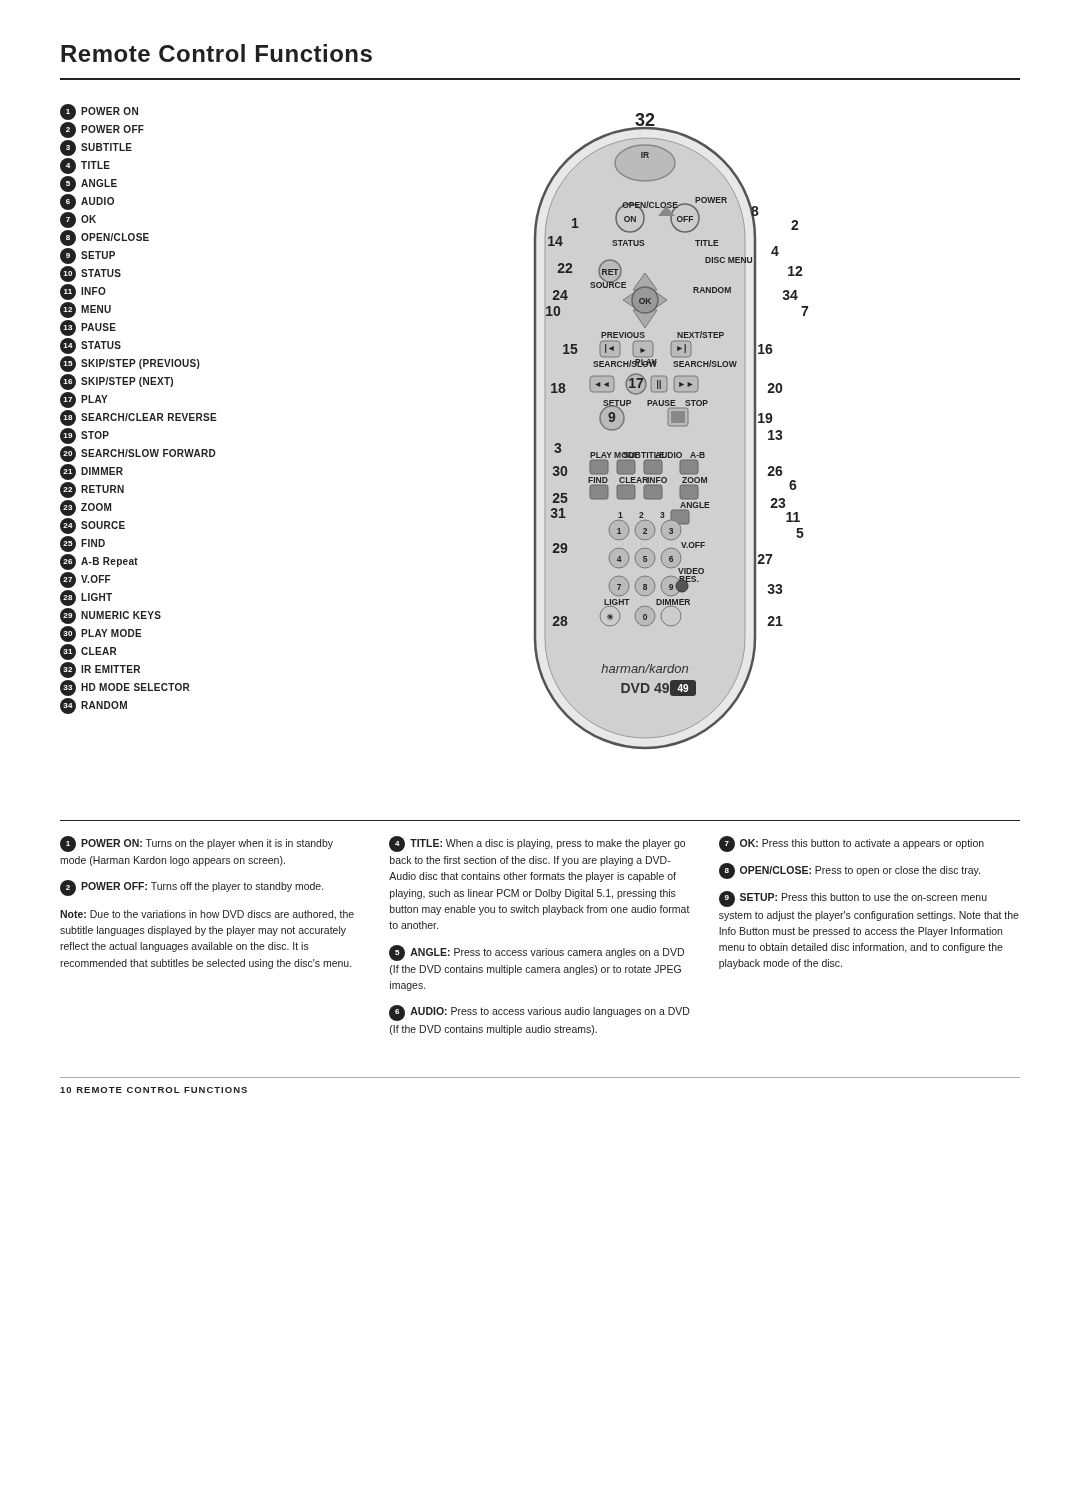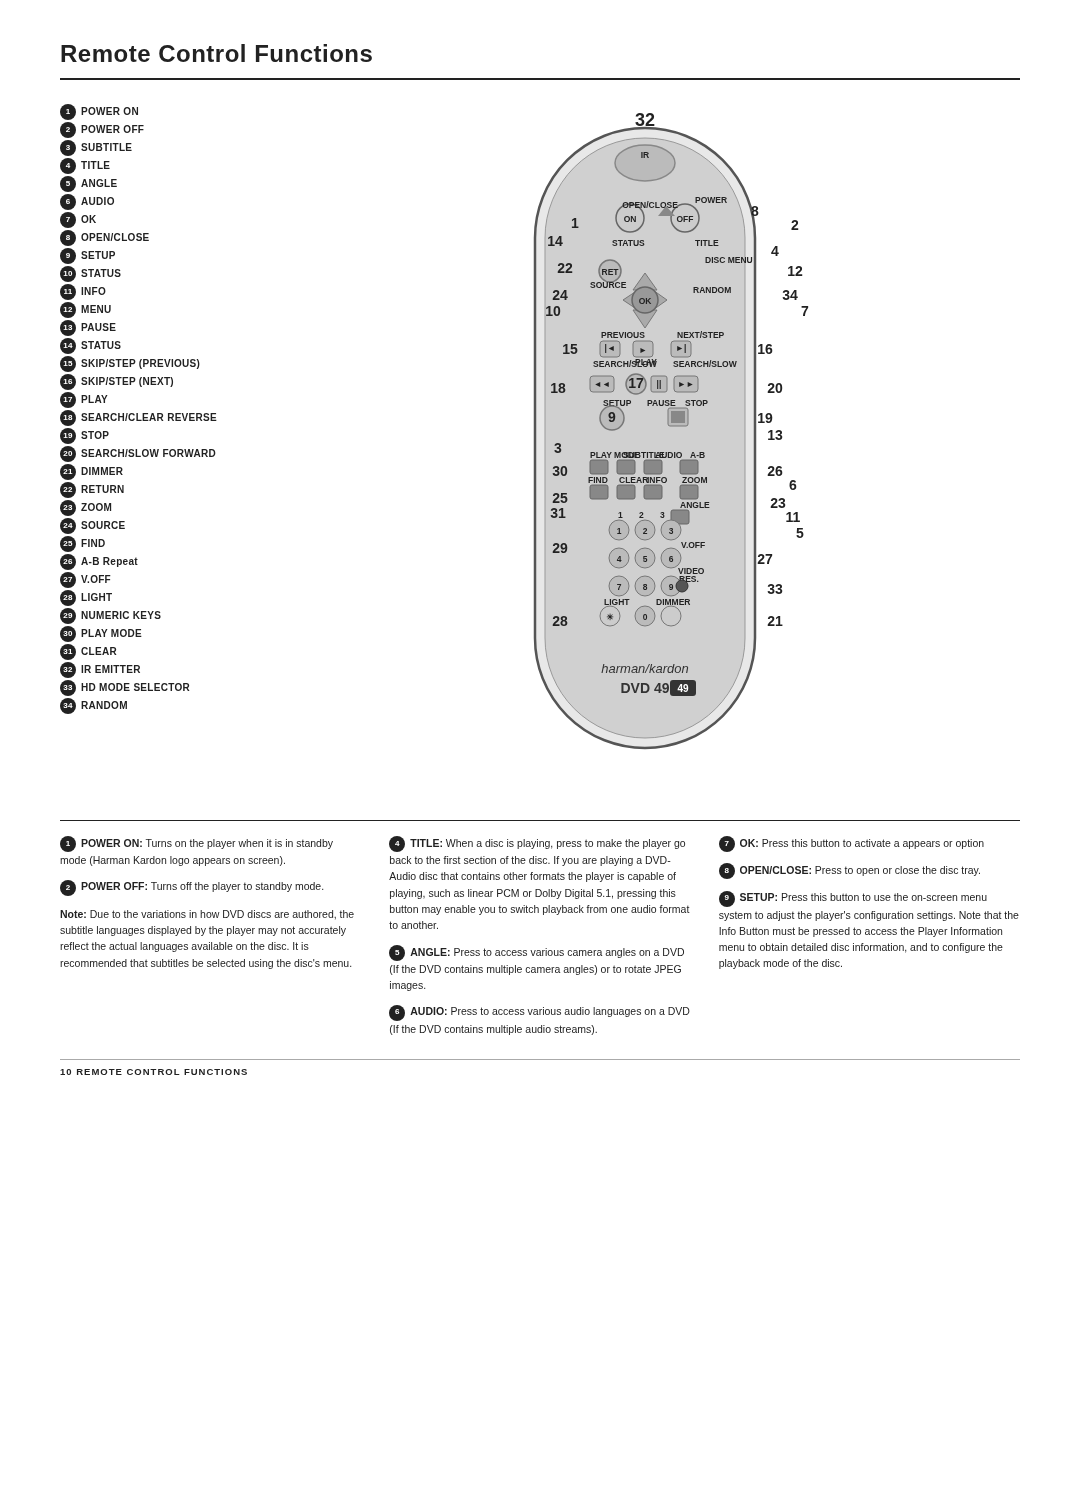--- a/index.html
+++ b/index.html
@@ -98,21 +98,21 @@
       font-size: 8px;
       font-weight: 900;
       flex-shrink: 0;
       margin-right: 2px;
       vertical-align: middle;
     }
     .desc-block strong { font-weight: 700; }
     
     .bottom-bar {
       border-top: 1.5px solid #aaa;
-      margin-top: 12px;
+      margin-top: 30px;
       padding-top: 6px;
       font-size: 9.5px;
       font-weight: 700;
       letter-spacing: 1px;
       color: #222;
     }
     .btn-label {
       font-size: 8.5px;
       font-weight: 700;
       fill: #222;

